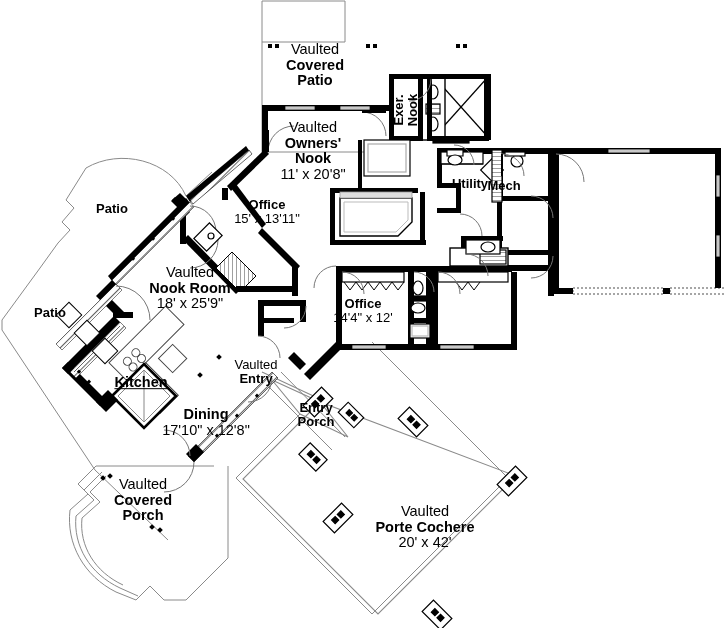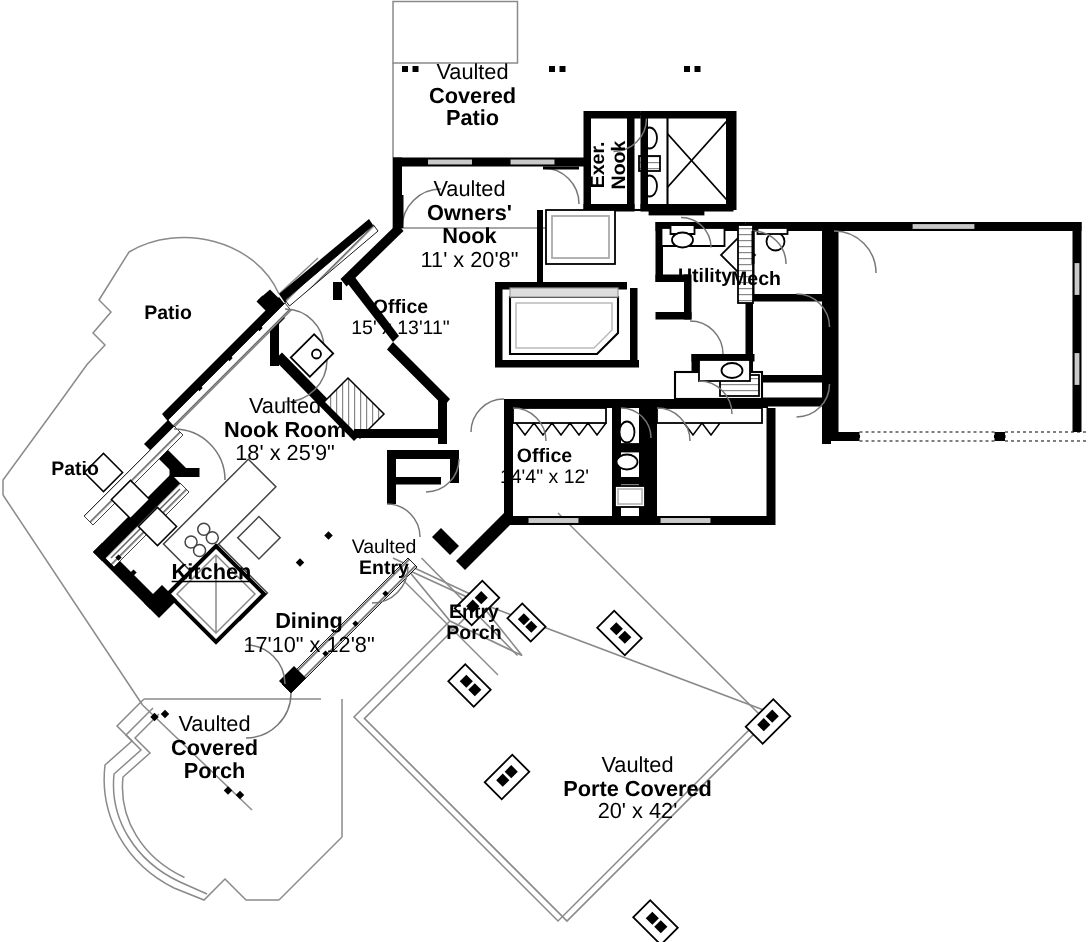--- a/index.html
+++ b/index.html
@@ -553,17 +553,17 @@
 </div>
 
 <div class="lbl s15" style="left:143px; top:500px;">
   <span class="vault">Vaulted</span>
   <span class="nm">Covered</span>
   <span class="nm">Porch</span>
 </div>
 
 <div class="lbl s15" style="left:425px; top:527px;">
   <span class="vault">Vaulted</span>
-  <span class="nm">Porte Covered</span>
+  <span class="nm">Porte Cochere</span>
   <span class="dim">20' x 42'</span>
 </div>
 
 </div>
 
 </body></html>

